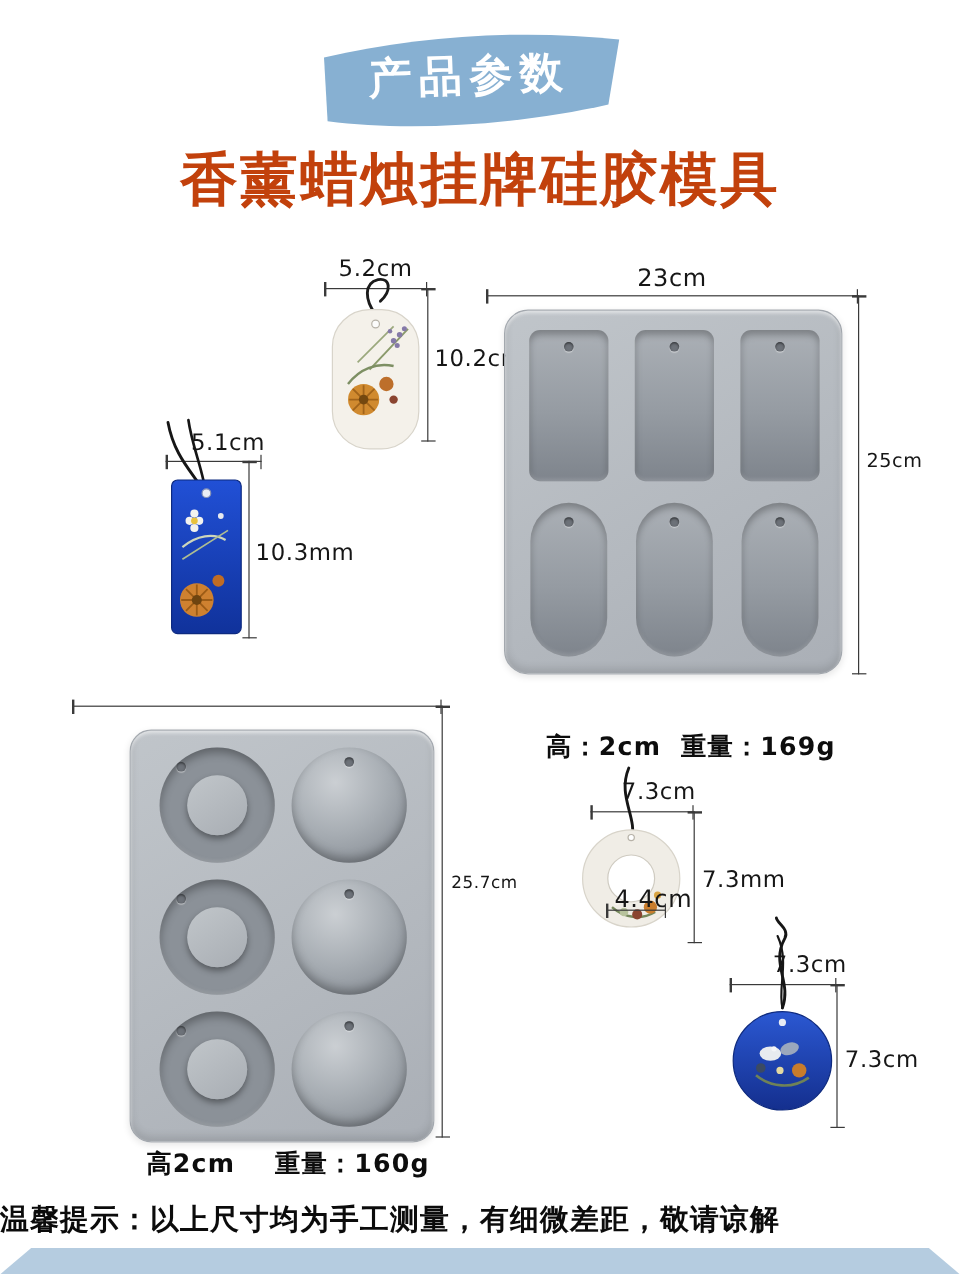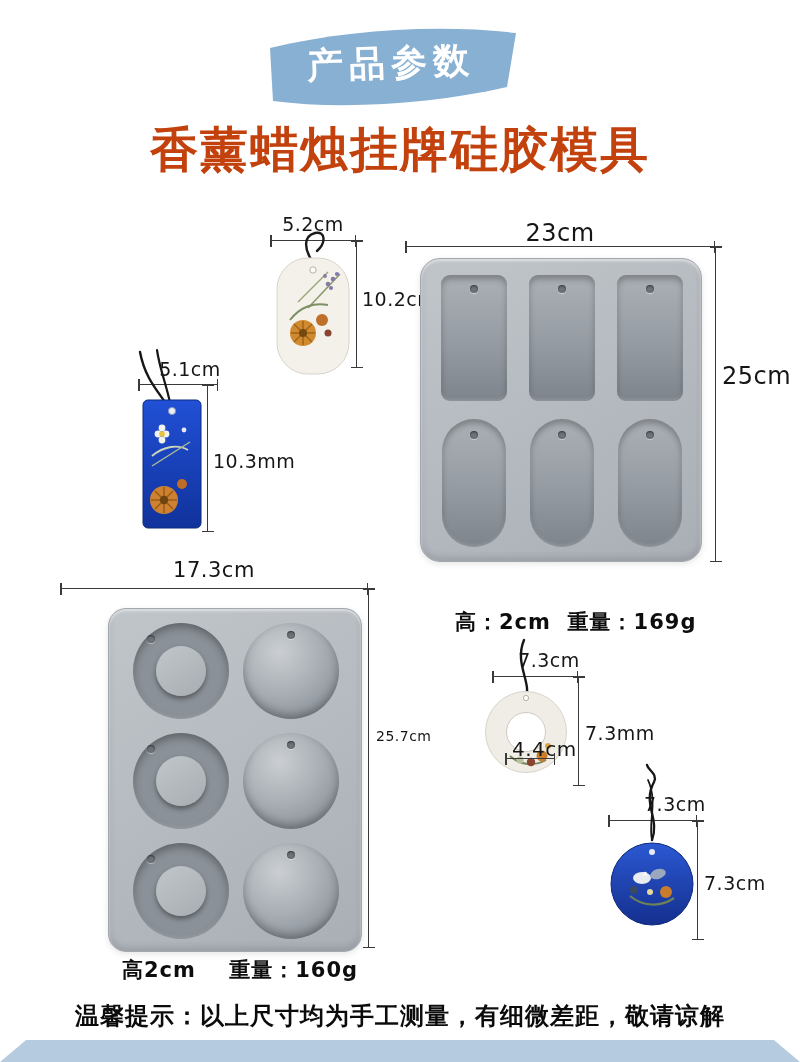--- a/index.html
+++ b/index.html
@@ -67,21 +67,21 @@
     background:radial-gradient(circle at 38% 30%, #cbcfd3 0%, #a7adb3 48%, #7c828a 100%);
     box-shadow: inset 0 -4px 8px rgba(0,0,0,.28);
   }
 
   .spec {
     position:absolute; font-size:21px; font-weight:700; color:#0d0d0d;
     letter-spacing:1px; white-space:pre;
   }
 
   .footer-note {
-    position:absolute; left:0; right:0; top:1000px; text-align:center;
+    position:absolute; left:0; right:0; top:1000px; 
     font-size:24px; font-weight:700; color:#0b0b0b; letter-spacing:1px;
   }
   .bottom-ribbon {
     position:absolute; left:0; top:1040px; width:800px; height:22px;
     background:#b5cce0;
     clip-path:polygon(26px 0, 774px 0, 800px 22px, 0 22px);
   }
   .tag-svg { position:absolute; overflow:visible; }
 </style>
 </head>
@@ -151,24 +151,24 @@
     <path d="M28,122 L66,98" stroke="#aebd92" stroke-width="1.4" fill="none"></path>
     <circle cx="60" cy="86" r="2.4" fill="#e7e9ee"></circle>
     <g>
       <circle cx="40" cy="156" r="14" fill="#ce8130"></circle>
       <path d="M40,143 L40,169 M27,156 L53,156 M31,147 L49,165 M49,147 L31,165" stroke="#9c5c16" stroke-width="1.5"></path>
       <circle cx="40" cy="156" r="4.2" fill="#6e4410"></circle>
     </g>
     <circle cx="58" cy="140" r="5" fill="#c06c24"></circle>
   </svg>
 
-  <span class="dim-label center" style="left:405px;top:219px;width:310px;font-size:24px;">23cm</span>
+  <span class="dim-label center" style="left:405px;top:219px;width:310px;font-size:20px;">23cm</span>
   <div class="dim-h" style="left:405px;top:246px;width:310px;"></div>
   <div class="dim-v" style="left:715px;top:246px;height:316px;"></div>
-  <span class="dim-label" style="left:722px;top:362px;font-size:24px;">25cm</span>
+  <span class="dim-label" style="left:722px;top:374px;font-size:16px;">25cm</span>
 
   <div class="mold" style="left:420px;top:258px;width:282px;height:304px;">
     <div class="cav rect" style="left:20px;top:16px;width:66px;height:126px;">
         <div class="cav-hole" style="left:29px;top:10px;"></div>
       </div>
     <div class="cav rect" style="left:108px;top:16px;width:66px;height:126px;">
         <div class="cav-hole" style="left:29px;top:10px;"></div>
       </div>
     <div class="cav rect" style="left:196px;top:16px;width:66px;height:126px;">
         <div class="cav-hole" style="left:29px;top:10px;"></div>
@@ -178,21 +178,20 @@
       </div>
     <div class="cav oval" style="left:109px;top:160px;width:64px;height:128px;">
         <div class="cav-hole" style="left:28px;top:12px;"></div>
       </div>
     <div class="cav oval" style="left:197px;top:160px;width:64px;height:128px;">
         <div class="cav-hole" style="left:28px;top:12px;"></div>
       </div>
   </div>
   <span class="spec" style="left:455px;top:564px;margin-top:44px;">高：2cm  重量：169g</span>
 
-  <span class="dim-label center" style="left:60px;top:558px;width:308px;font-size:21px;">17.3cm</span>
   <div class="dim-h" style="left:60px;top:588px;width:308px;"></div>
   <div class="dim-v" style="left:368px;top:588px;height:360px;"></div>
   <span class="dim-label" style="left:376px;top:728px;font-size:14px;">25.7cm</span>
 
   <div class="mold" style="left:108px;top:608px;width:254px;height:344px;border-radius:18px;">
     <div class="cav-ring" style="left:24px;top:14px;">
         <div class="island"></div>
         <div class="cav-hole" style="left:14px;top:12px;"></div>
       </div>
     <div class="cav-dome" style="left:134px;top:14px;">

